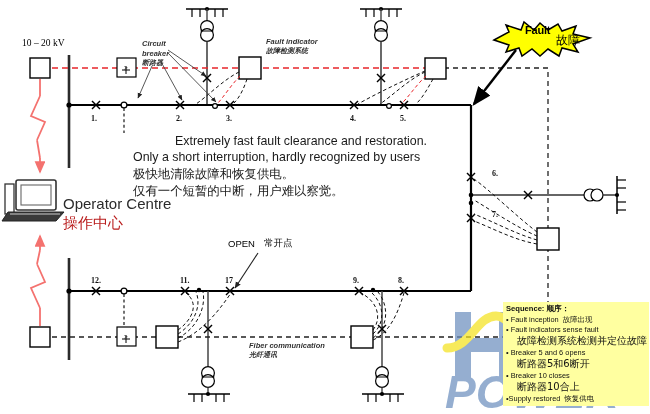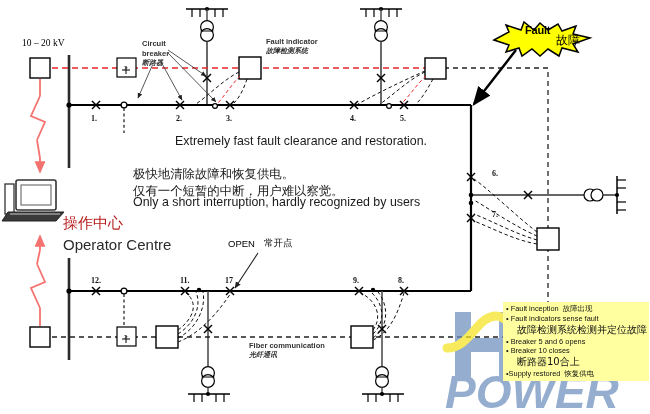--- a/index.html
+++ b/index.html
@@ -35,20 +35,21 @@
     font-family: "Liberation Serif", serif;
     color: #111;
   }
   .kv-label {
     font-size: 9.5px;
     font-family: "Liberation Serif", serif;
     color: #000;
   }
   .callout-en {
     font-size: 7.5px;
+    font-style: italic;
     font-weight: bold;
     font-family: "Liberation Sans", sans-serif;
     color: #333;
   }
   .callout-cn {
     font-size: 7px;
     font-style: italic;
     font-weight: bold;
     font-family: "DejaVu Sans", sans-serif;
     color: #333;
@@ -60,21 +61,20 @@
   }
   .main-text-cn {
     font-size: 12.4px;
     font-family: "DejaVu Sans", sans-serif;
     color: #1a1a1a;
   }
   .oc-en {
     font-size: 15px;
     font-family: "Liberation Sans", sans-serif;
     color: #2b2b2b;
-    margin-top: 41px;
   }
   .oc-cn {
     font-size: 15px;
     font-family: "DejaVu Sans", sans-serif;
     color: #b91c1c;
   }
   .open-en {
     font-size: 9.5px;
     font-family: "Liberation Sans", sans-serif;
     color: #000;
@@ -468,36 +468,38 @@
   <div class="txt num-label" style="left:492px; top:170px;">6.</div>
   <div class="txt num-label" style="left:492px; top:211px;">7.</div>
 
   <div class="txt num-label" style="left:398px; top:277px;">8.</div>
   <div class="txt num-label" style="left:353px; top:277px;">9.</div>
   <div class="txt num-label" style="left:225px; top:277px;">17</div>
   <div class="txt num-label" style="left:180px; top:277px;">11.</div>
   <div class="txt num-label" style="left:91px; top:277px;">12.</div>
 
   <div class="txt main-text" style="left:133px; top:135px;margin-left:42px;">Extremely fast fault clearance and restoration.</div>
-  <div class="txt main-text" style="left:133px; top:151px;margin-top:45px;">Only a short interruption, hardly recognized by users</div>
+  <div class="txt main-text" style="left:133px; top:151px;">Only a short interruption, hardly recognized by users</div>
   <div class="txt main-text-cn" style="left:133px; top:167px;">极快地清除故障和恢复供电。</div>
   <div class="txt main-text-cn" style="left:133px; top:184px;">仅有一个短暂的中断，用户难以察觉。</div>
 
   <div class="txt oc-en" style="left:63px; top:196px;">Operator Centre</div>
   <div class="txt oc-cn" style="left:63px; top:215px;">操作中心</div>
 
   <div class="txt open-en" style="left:228px; top:239px;">OPEN</div>
   <div class="txt open-cn" style="left:264px; top:238px;">常开点</div>
 
   <div class="txt callout-en" style="left:249px; top:342px;">Fiber communication</div>
   <div class="txt callout-cn" style="left:249px; top:352px;">光纤通讯</div>
 
   <div class="seq-box">
+    <span class="seq-head">Sequence: 顺序：</span>
     <span class="seq-item">• Fault inception  故障出现</span>
     <span class="seq-item">• Fault indicators sense fault</span>
     <span class="seq-sub">故障检测系统检测并定位故障</span>
     <span class="seq-item">• Breaker 5 and 6 opens</span>
+    <span class="seq-sub">断路器5和6断开</span>
     <span class="seq-item">• Breaker 10 closes</span>
     <span class="seq-sub">断路器10合上</span>
     <span class="seq-item">•Supply restored  恢复供电</span>
   </div>
 
 </div>
 
 </body></html>

